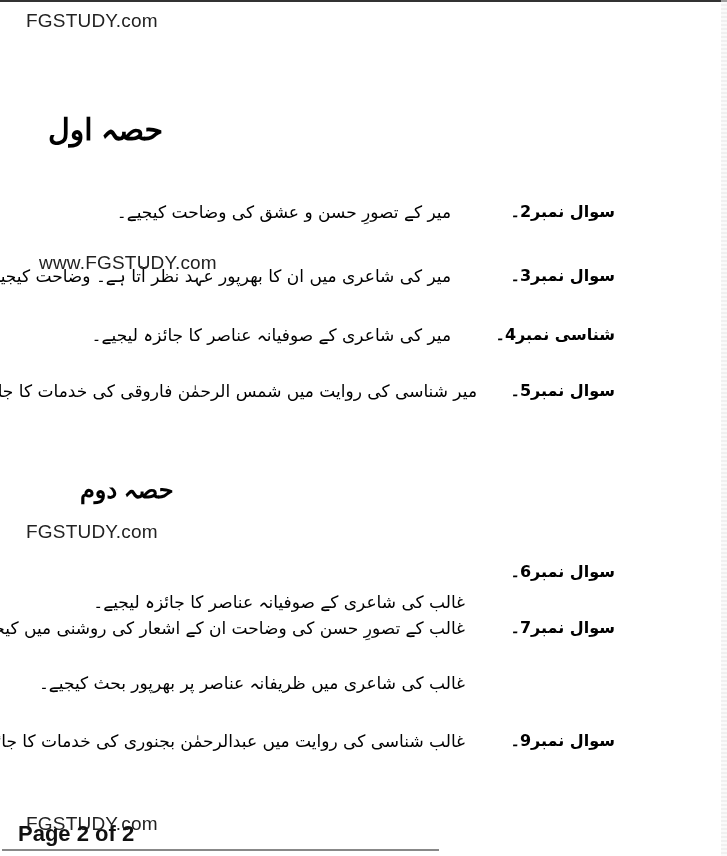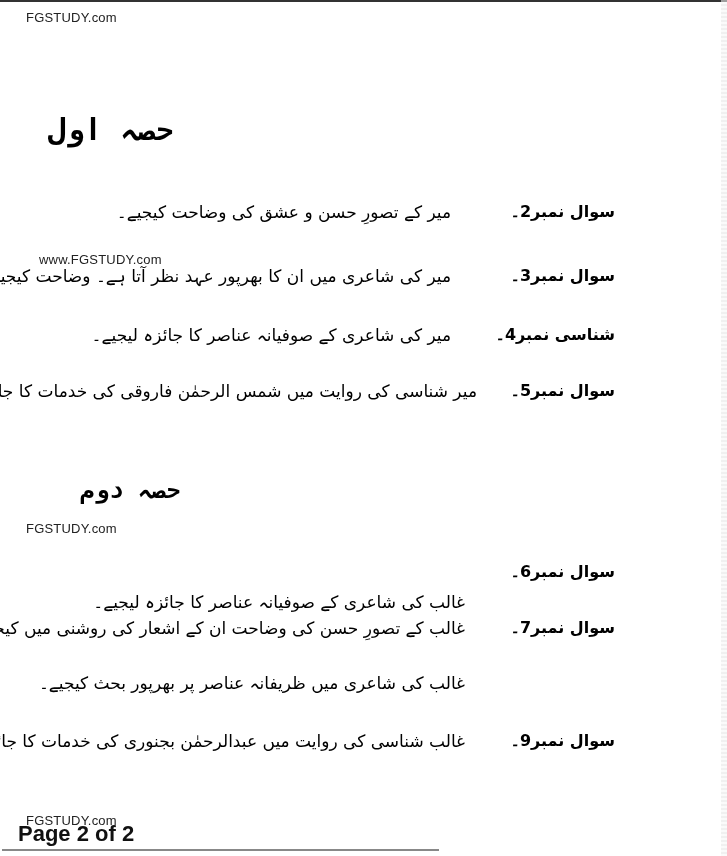--- a/index.html
+++ b/index.html
@@ -2,24 +2,24 @@
 <html><head>
 <meta charset="utf-8">
 <style>
   html, body { margin: 0; padding: 0; }
   body {
     width: 727px; height: 856px; background: #ffffff; position: relative;
     overflow: hidden; font-family: "DejaVu Sans", sans-serif; color: #000;
   }
   .watermark {
     position: absolute; font-family: "Liberation Sans", sans-serif;
-    font-size: 13px; color: #222; letter-spacing: 0.2px; white-space: nowrap;
+    font-size: 19px; color: #222; letter-spacing: 0.2px; white-space: nowrap;
   }
   .section-heading {
-    position: absolute; font-family: Liberation Mono, monospace;
+    position: absolute; font-family: Liberation Sans, sans-serif;
     font-weight: bold; direction: rtl; white-space: nowrap; color: #000; text-align: center;
   }
   .q-row { position: absolute; left: 0; width: 727px; height: 40px; }
   .q-label {
     position: absolute; right: 112px; top: 0;
     font-family: "DejaVu Sans", sans-serif; font-weight: bold; font-size: 16px;
     direction: rtl; white-space: nowrap; unicode-bidi: plaintext;
   }
   .q-text {
     position: absolute; top: 0;

